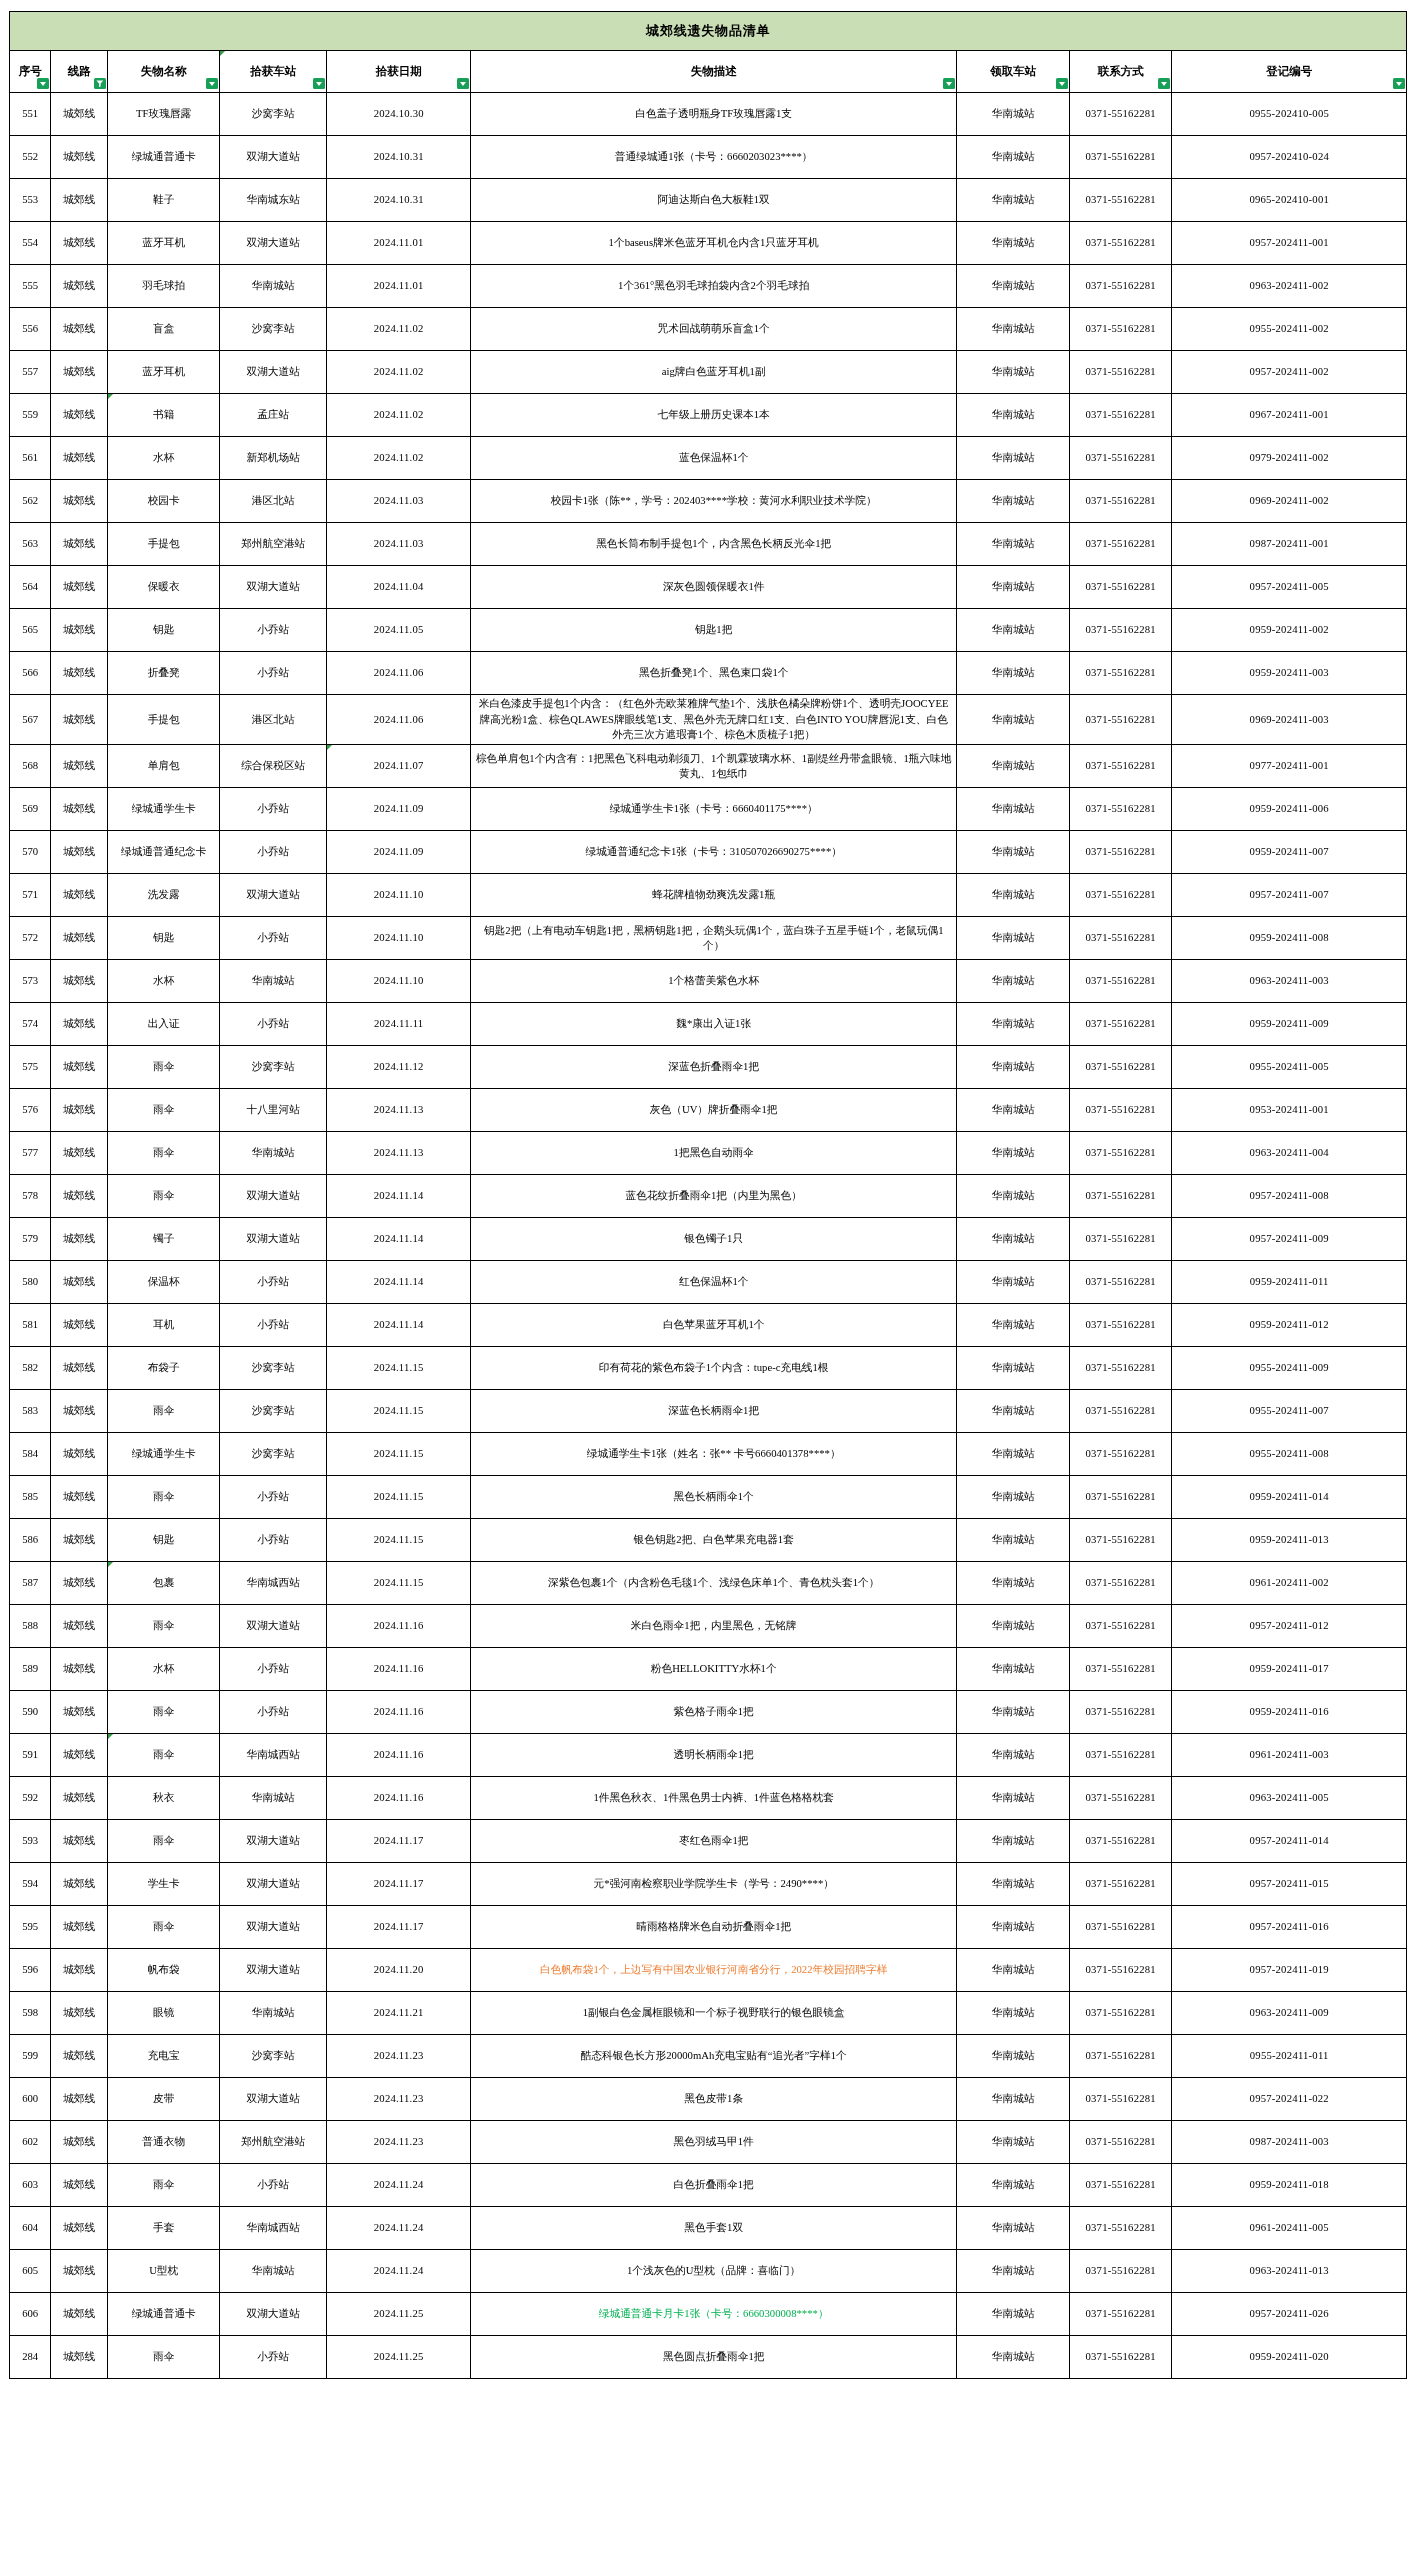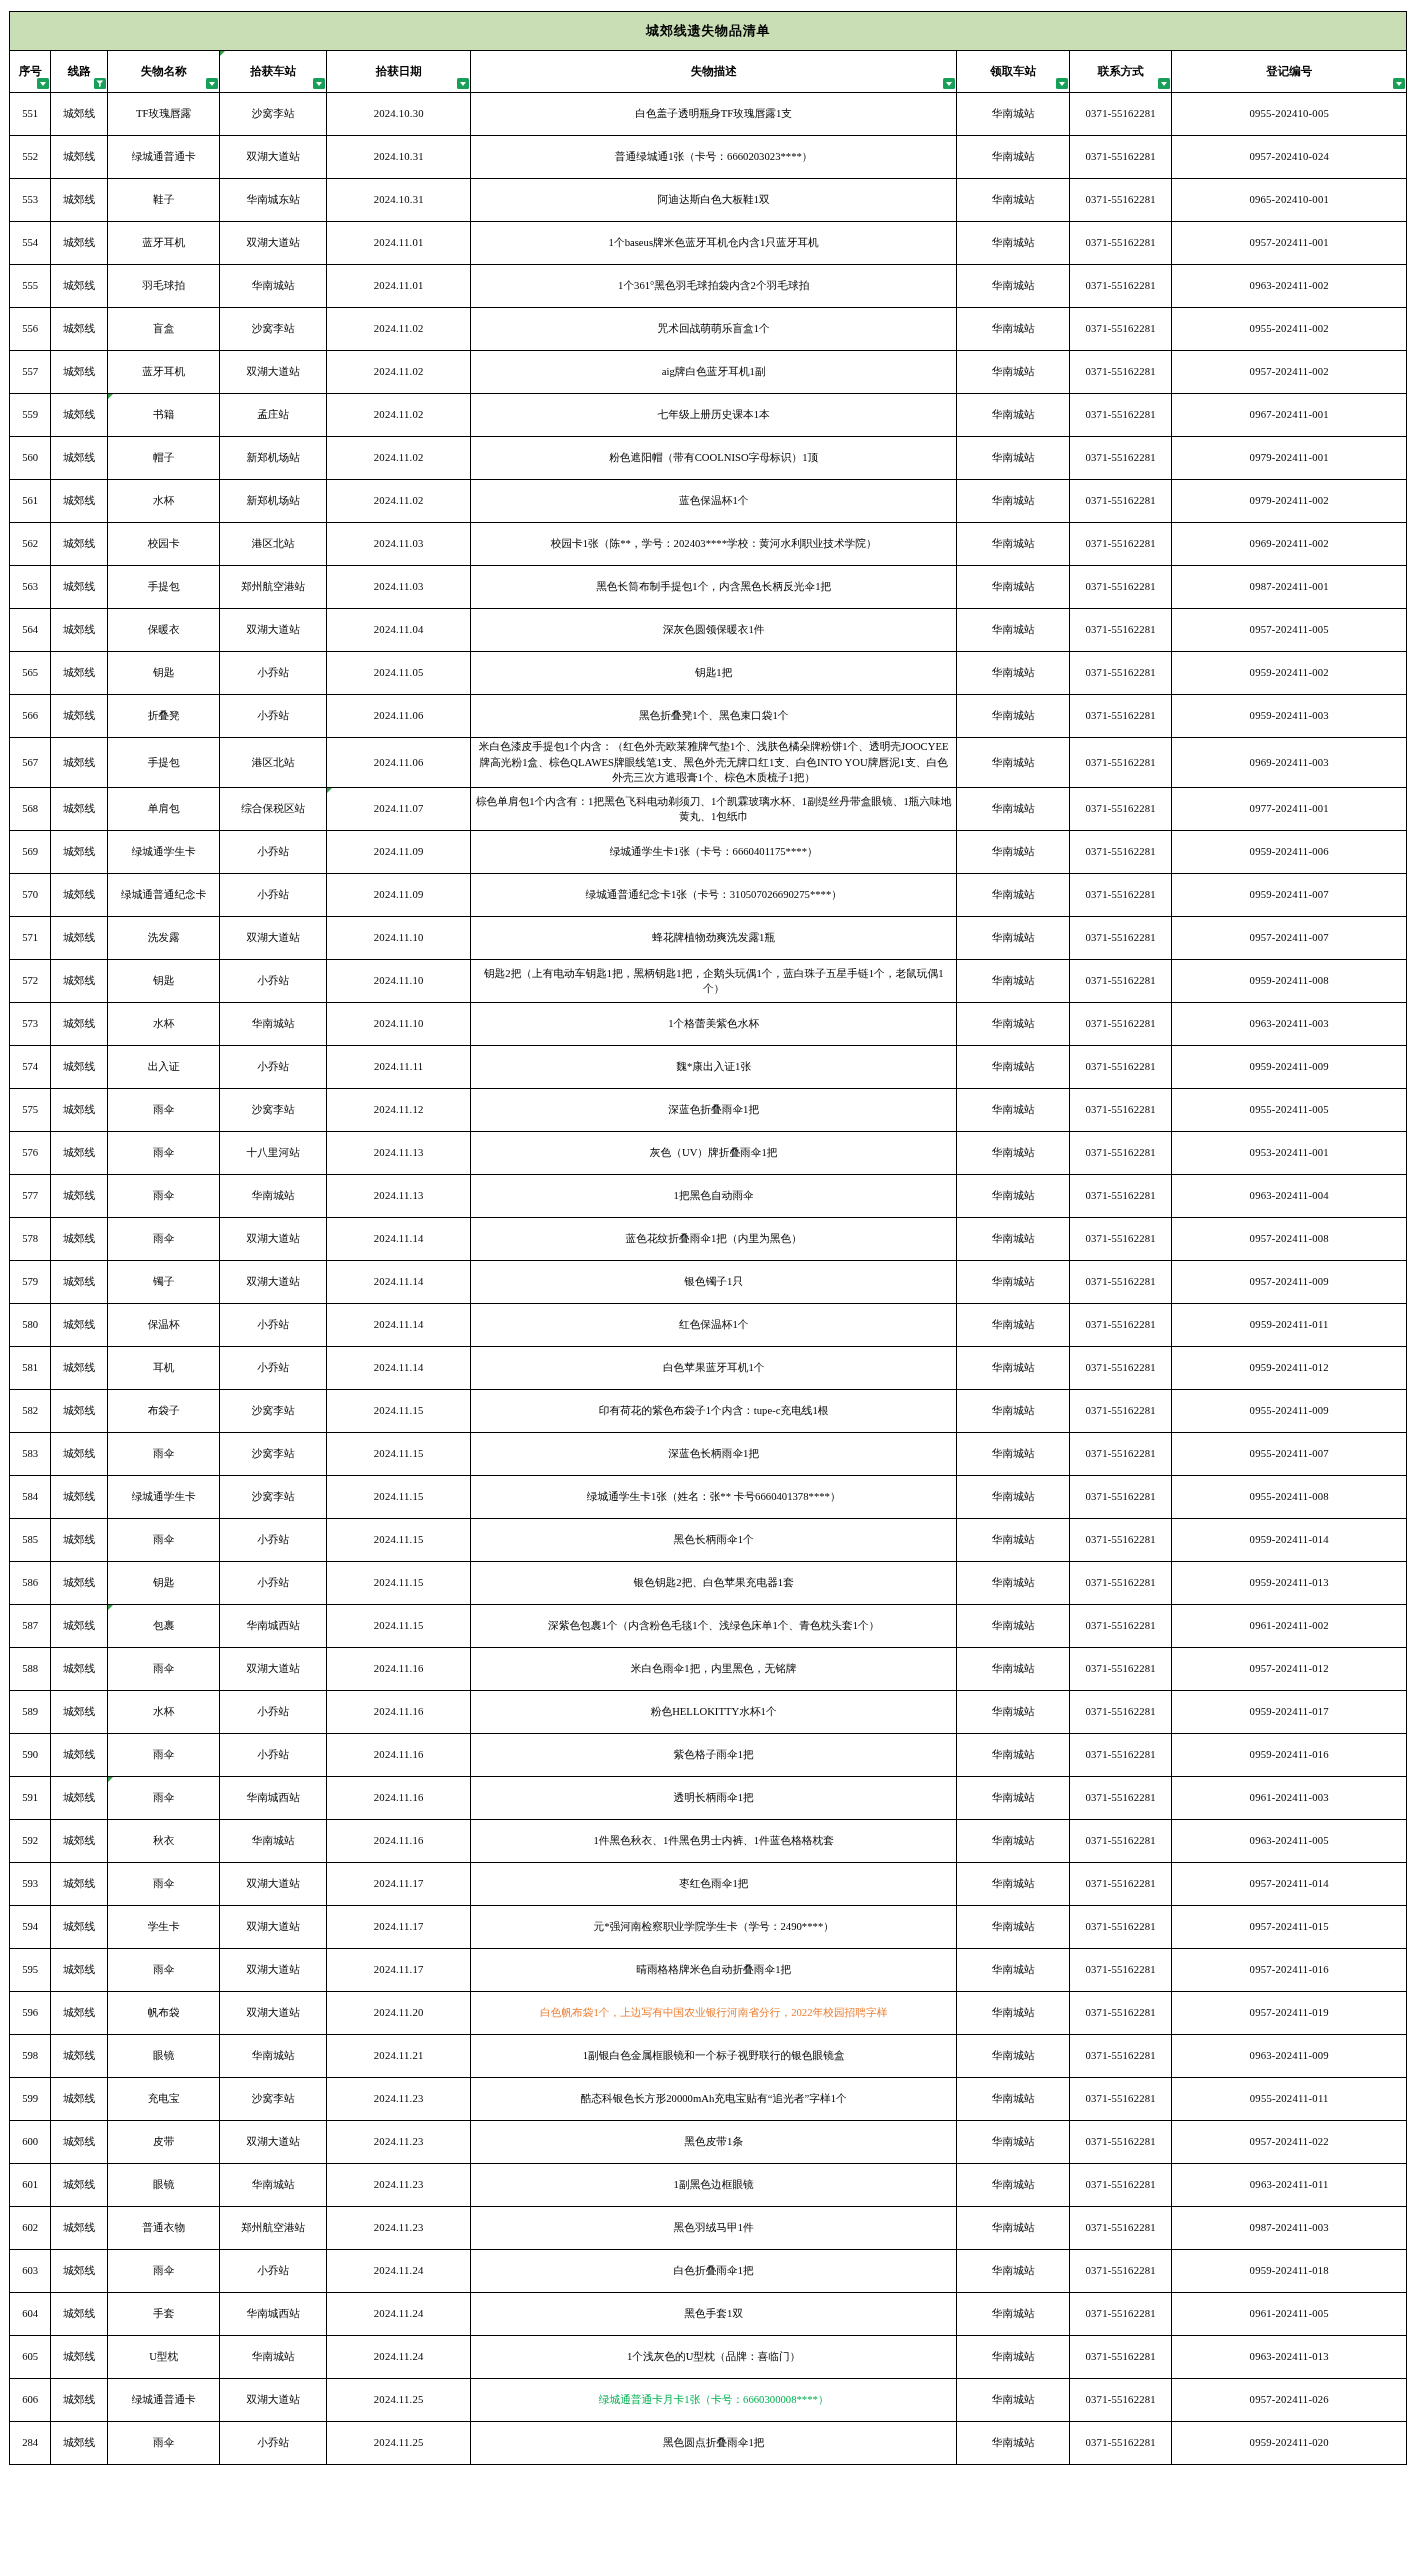--- a/index.html
+++ b/index.html
@@ -183,31 +183,20 @@
     <td class="c-line">城郊线</td>
     <td class="c-name corner">书籍</td>
     <td class="c-station">孟庄站</td>
     <td class="c-date">2024.11.02</td>
     <td class="c-desc">七年级上册历史课本1本</td>
     <td class="c-pickup">华南城站</td>
     <td class="c-phone">0371-55162281</td>
     <td class="c-reg">0967-202411-001</td>
   </tr>
         <tr>
-    <td class="c-no">560</td>
-    <td class="c-line">城郊线</td>
-    <td class="c-name">帽子</td>
-    <td class="c-station">新郑机场站</td>
-    <td class="c-date">2024.11.02</td>
-    <td class="c-desc">粉色遮阳帽（带有COOLNISO字母标识）1顶</td>
-    <td class="c-pickup">华南城站</td>
-    <td class="c-phone">0371-55162281</td>
-    <td class="c-reg">0979-202411-001</td>
-  </tr>
-        <tr>
     <td class="c-no">561</td>
     <td class="c-line">城郊线</td>
     <td class="c-name">水杯</td>
     <td class="c-station">新郑机场站</td>
     <td class="c-date">2024.11.02</td>
     <td class="c-desc">蓝色保温杯1个</td>
     <td class="c-pickup">华南城站</td>
     <td class="c-phone">0371-55162281</td>
     <td class="c-reg">0979-202411-002</td>
   </tr>
@@ -621,31 +610,20 @@
         <tr>
     <td class="c-no">600</td>
     <td class="c-line">城郊线</td>
     <td class="c-name">皮带</td>
     <td class="c-station">双湖大道站</td>
     <td class="c-date">2024.11.23</td>
     <td class="c-desc">黑色皮带1条</td>
     <td class="c-pickup">华南城站</td>
     <td class="c-phone">0371-55162281</td>
     <td class="c-reg">0957-202411-022</td>
-  </tr>
-        <tr>
-    <td class="c-no">601</td>
-    <td class="c-line">城郊线</td>
-    <td class="c-name">眼镜</td>
-    <td class="c-station">华南城站</td>
-    <td class="c-date">2024.11.23</td>
-    <td class="c-desc">1副黑色边框眼镜</td>
-    <td class="c-pickup">华南城站</td>
-    <td class="c-phone">0371-55162281</td>
-    <td class="c-reg">0963-202411-011</td>
   </tr>
         <tr>
     <td class="c-no">602</td>
     <td class="c-line">城郊线</td>
     <td class="c-name">普通衣物</td>
     <td class="c-station">郑州航空港站</td>
     <td class="c-date">2024.11.23</td>
     <td class="c-desc">黑色羽绒马甲1件</td>
     <td class="c-pickup">华南城站</td>
     <td class="c-phone">0371-55162281</td>

